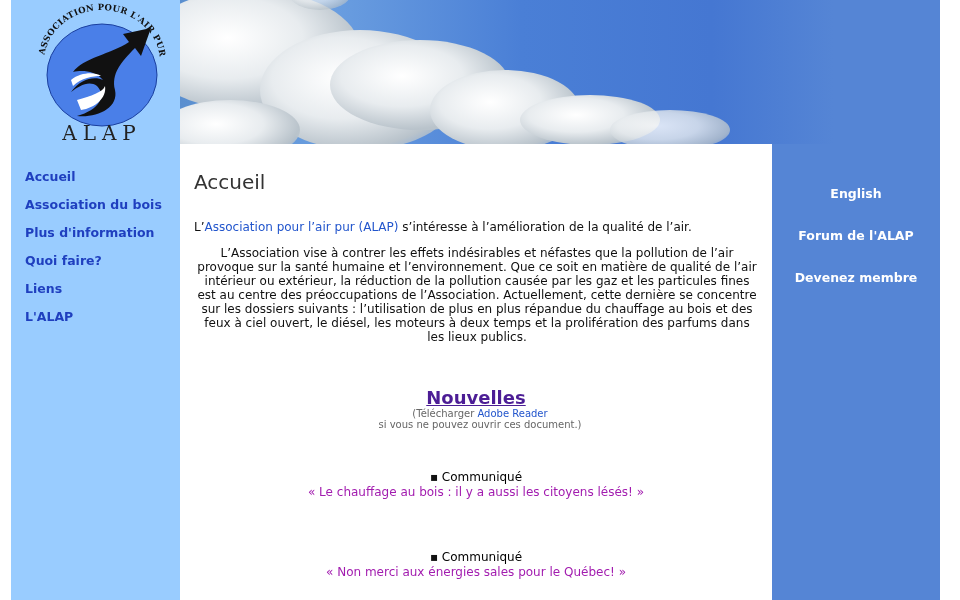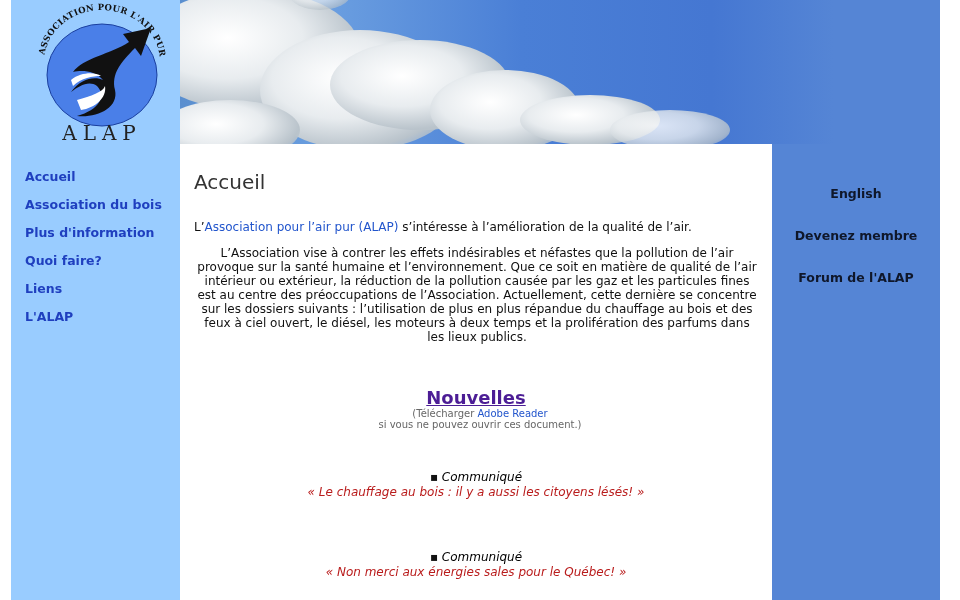--- a/index.html
+++ b/index.html
@@ -9,31 +9,31 @@
   .logo{position:absolute;left:0;top:0;width:169px;height:144px;}
   .banner{position:absolute;left:169px;top:0;width:760px;height:144px;overflow:hidden;
     background:linear-gradient(90deg,#5a8fcf 0%,#6a9ee0 20%,#4a7fd6 45%,#4577d2 70%,#5585d5 86%,#5585d5 100%);}
   .cloud{position:absolute;border-radius:50%;background:radial-gradient(ellipse at 40% 40%,#ffffff 0%,#e8ecef 40%,#b9c3cb 70%,rgba(160,175,190,0) 100%);}
   .banner-title{position:absolute;left:409px;top:18px;color:#fff;font-family:"DejaVu Sans",sans-serif;font-size:22px;letter-spacing:-0.5px;font-weight:normal;}
   .nav-left{position:absolute;left:14px;top:170px;}
   .nav-left a{display:block;color:#1f3fbf;font-weight:bold;font-size:12.5px;text-decoration:none;height:28px;line-height:14px;}
   .main{position:absolute;left:169px;top:144px;width:592px;height:456px;background:#fff;}
   .right{position:absolute;left:761px;top:144px;width:168px;height:456px;background:#5585d5;}
   .nav-right{position:absolute;left:0;top:42px;width:168px;text-align:center;}
-  .nav-right a{display:block;color:#0f172a;font-weight:bold;font-size:12.5px;text-decoration:none;height:42px;line-height:16px;}
+  .nav-right a{display:block;color:#ffffff;font-weight:bold;font-size:12.5px;text-decoration:none;height:42px;line-height:16px;}
   h1{position:absolute;left:14px;top:26px;margin:0;font-weight:normal;font-size:20px;color:#333;}
   .p1{position:absolute;left:14px;top:76px;margin:0;font-size:12px;color:#111;width:566px;line-height:14px;}
   .p2{position:absolute;left:14px;top:102px;margin:0;font-size:12px;color:#111;width:566px;line-height:14px;text-align:center;}
   a.inl{color:#2255cc;text-decoration:none;}
   .news{position:absolute;left:0;top:244px;width:592px;text-align:center;}
   .news-title{font-weight:bold;font-size:18px;color:#4c1d95;text-decoration:underline;line-height:20px;}
   .news-sub{font-size:10px;color:#666;line-height:11px;padding-left:8px;}
-  .item{position:absolute;left:0;width:592px;text-align:center;font-size:12px;line-height:15px;font-style:italic;}
+  .item{position:absolute;left:0;width:592px;text-align:center;font-size:12px;line-height:15px;}
   .item .bullet{color:#111;}
-  .item a{color:#b91c1c;text-decoration:none;text-align:center;}
+  .item a{color:#a21caf;text-decoration:none;text-align:center;}
 </style>
 </head>
 <body>
 
 <div class="page">
 
   <div class="left">
     <div class="logo">
       <svg width="169" height="144" viewBox="0 0 169 144">
         <defs>
@@ -88,18 +88,18 @@
 
     <div class="item" style="top:406px;">
       <div><span class="bullet">▪</span> <span>Communiqué</span></div>
       <a href="#">« Non merci aux énergies sales pour le Québec! »</a>
     </div>
   </div>
 
   <div class="right">
     <nav class="nav-right">
       <a href="#">English</a>
+      <a href="#">Forum de l'ALAP</a>
       <a href="#">Devenez membre</a>
-      <a href="#">Forum de l'ALAP</a>
     </nav>
   </div>
 
 </div>
 
 </body></html>

